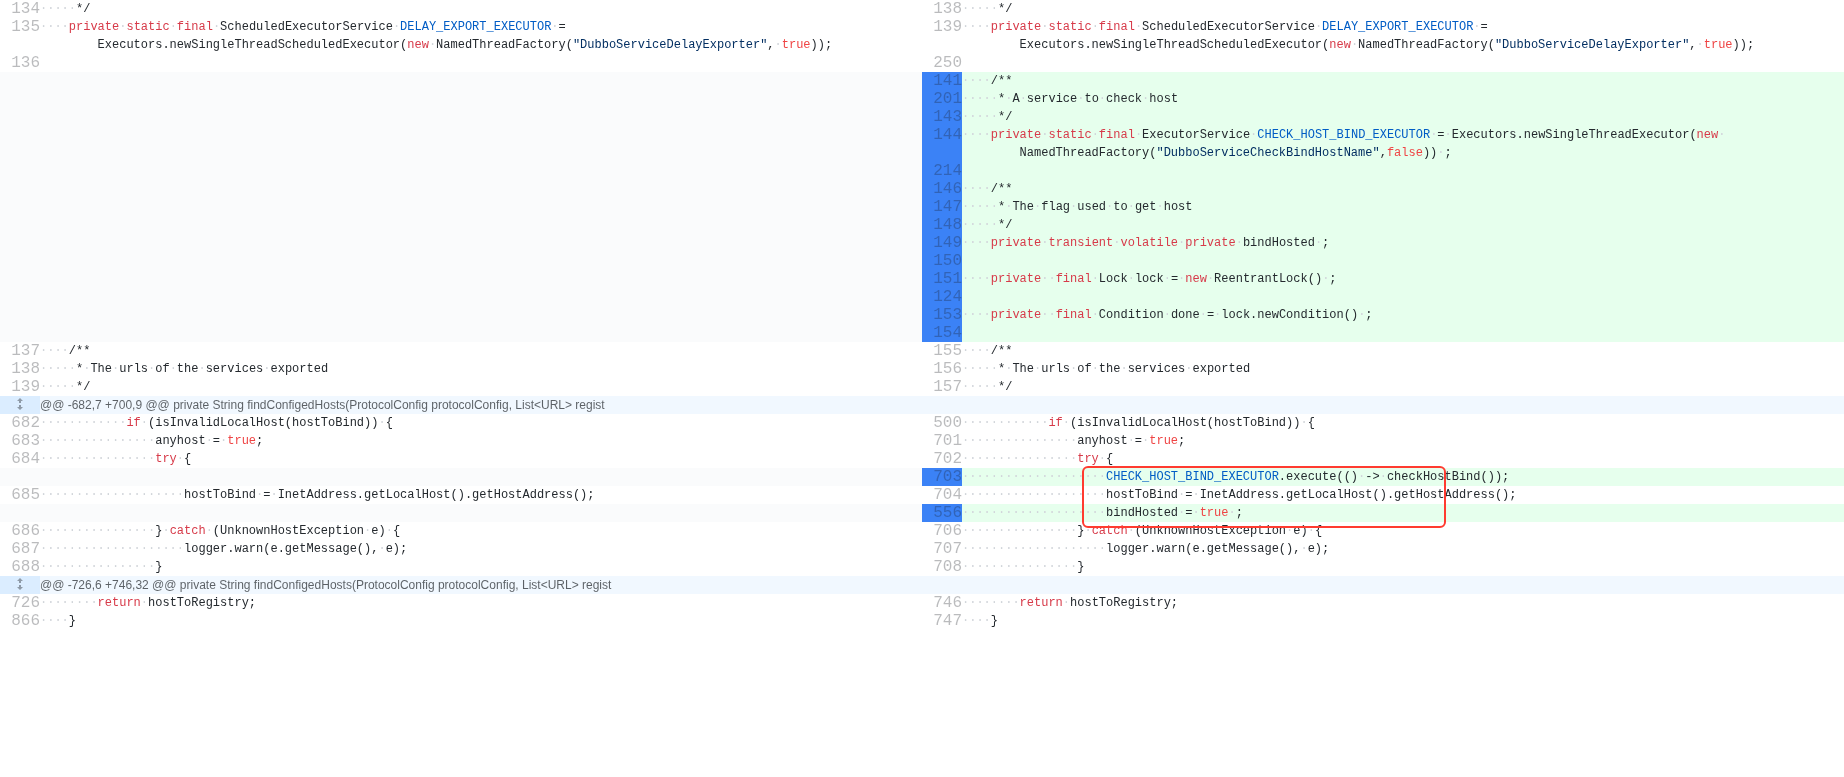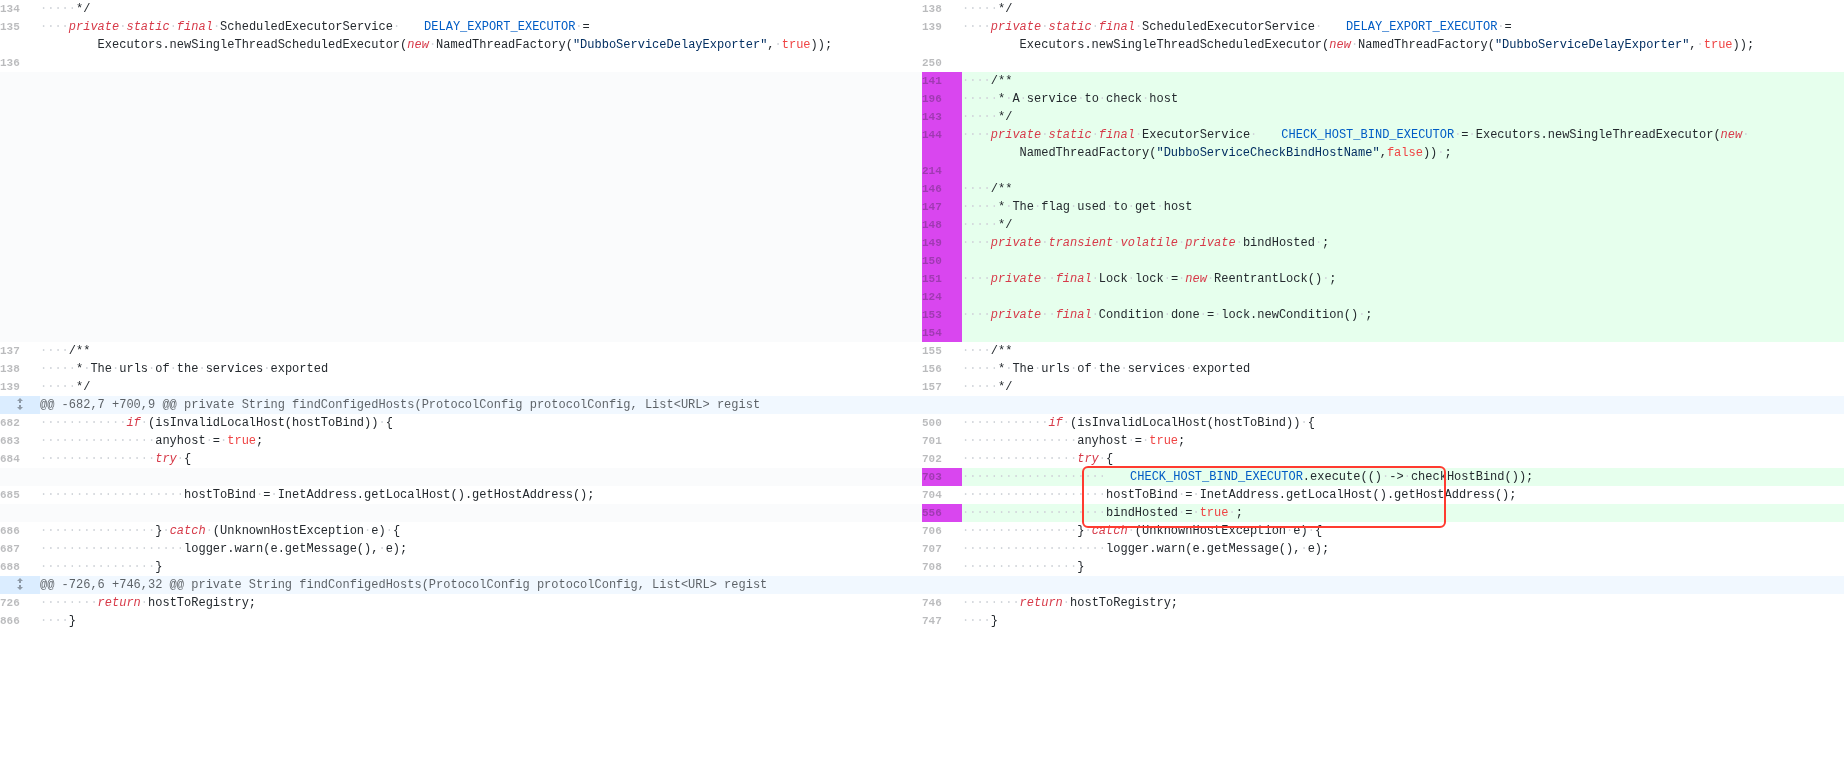--- a/index.html
+++ b/index.html
@@ -15,54 +15,54 @@
     border-collapse: collapse;
     table-layout: fixed;
   }
   .diff-table td {
     padding: 0;
     vertical-align: top;
   }
   .linenum {
     width: 40px;
     min-width: 40px;
+    text-align: right;
     padding: 0 10px;
     color: rgba(27,31,35,0.3);
     font-family: SFMono-Regular, Consolas, "Liberation Mono", Menlo, monospace;
-    font-size: 11px;
+    font-size: 16px;
     line-height: 18px;
     user-select: none;
     background: #fff;
-    font-weight: bold;
   }
   .linenum.add {
-    background: #d946ef;
+    background: #3b82f6;
   }
   .code {
     font-family: SFMono-Regular, Consolas, "Liberation Mono", Menlo, monospace;
     font-size: 12px;
     line-height: 18px;
     white-space: pre;
     padding-left: 10px;
     overflow: hidden;
   }
   .code.add {
     background: #e6ffed;
   }
   .code .ws {
     color: #d1d5da;
   }
-  .code .kw { color: #d73a49; font-style: italic; }
-  .code .type { color: #005cc5; margin-left: 24px; }
+  .code .kw { color: #d73a49; }
+  .code .type { color: #005cc5; }
   .code .str { color: #032f62; }
   .code .bool { color: #ef4444; }
   .hunk-cell {
     background: #f1f8ff;
     color: rgba(27,31,35,0.7);
-    font-family: Liberation Mono, monospace;
+    font-family: Liberation Sans, sans-serif;
     font-size: 12px;
     line-height: 18px;
     padding: 4px 10px;
   }
   .hunk-icon {
     background: #dbedff;
     text-align: center;
     color: rgba(27,31,35,0.5);
     font-size: 11px;
     line-height: 12px;
@@ -118,21 +118,21 @@
   <td class="code"></td>
 </tr>
 
 <tr>
   <td class="linenum empty-left" rowspan="15"></td>
   <td class="code empty-left" rowspan="15"></td>
   <td class="linenum add">141</td>
   <td class="code add"><span class="ws">····</span>/**</td>
 </tr>
 <tr>
-  <td class="linenum add">196</td>
+  <td class="linenum add">201</td>
   <td class="code add"><span class="ws">····</span><span class="ws">·</span>*<span class="ws">·</span>A<span class="ws">·</span>service<span class="ws">·</span>to<span class="ws">·</span>check<span class="ws">·</span>host</td>
 </tr>
 <tr>
   <td class="linenum add">143</td>
   <td class="code add"><span class="ws">····</span><span class="ws">·</span>*/</td>
 </tr>
 <tr>
   <td class="linenum add">144</td>
   <td class="code add"><span class="ws">····</span><span class="kw">private</span><span class="ws">·</span><span class="kw">static</span><span class="ws">·</span><span class="kw">final</span><span class="ws">·</span>ExecutorService<span class="ws">·</span><span class="type">CHECK_HOST_BIND_EXECUTOR</span><span class="ws">·</span>=<span class="ws">·</span>Executors.newSingleThreadExecutor(<span class="kw">new</span><span class="ws">·</span></td>
 </tr>

